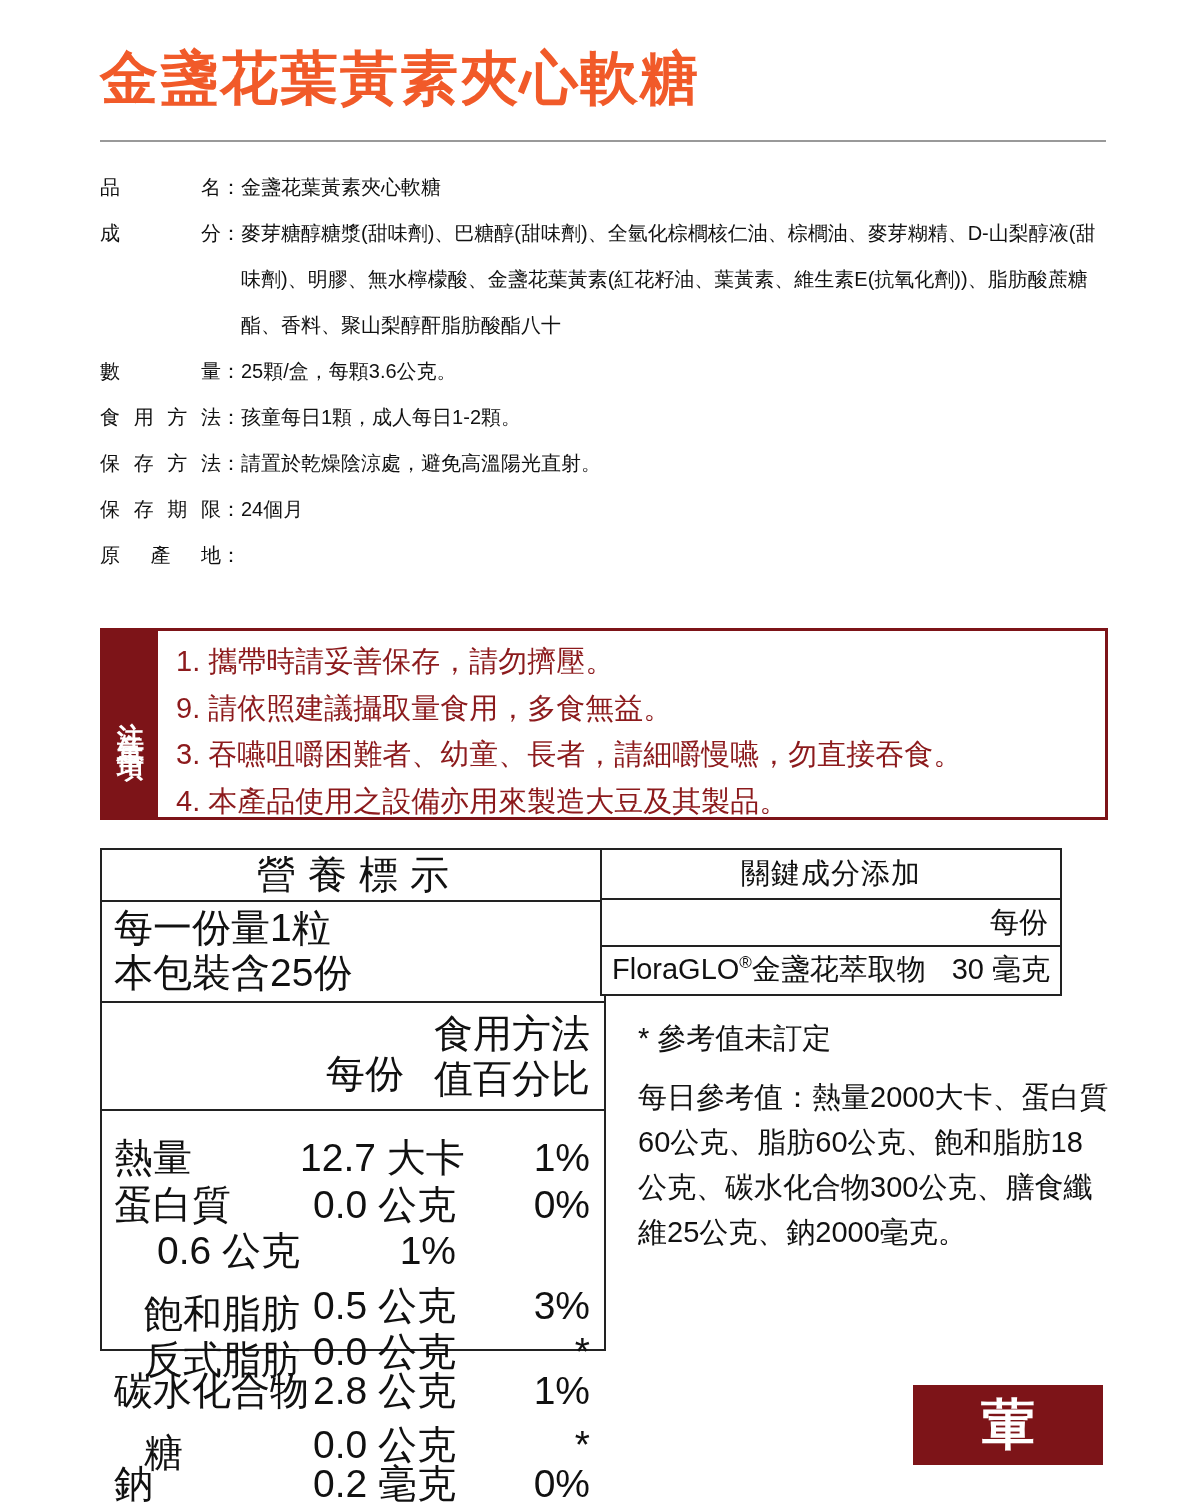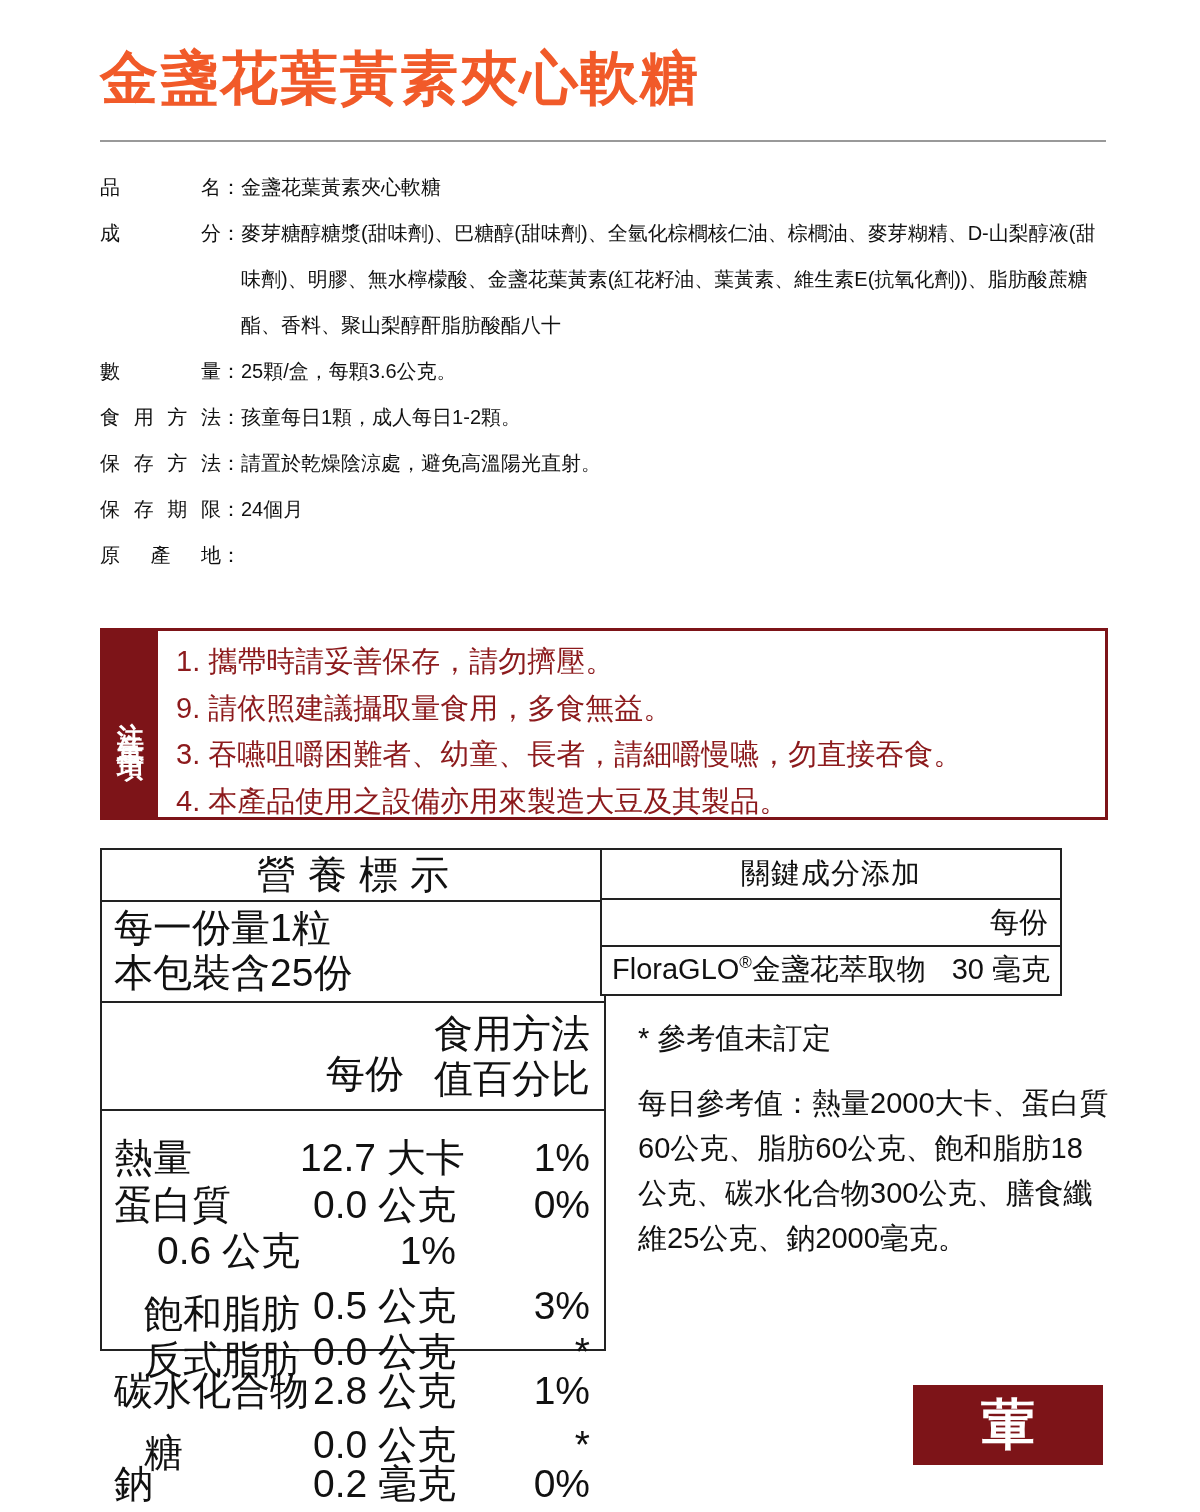--- a/index.html
+++ b/index.html
@@ -156,21 +156,21 @@
   .kt-row sup { font-size: 17px; }
 
   .ref-notes {
     position: absolute;
     left: 638px; top: 1016px;
     width: 472px;
     font-size: 29px;
     line-height: 45px;
     color: #111111;
   }
-  .ref-notes .ref-line1 { margin-bottom: 20px; }
+  .ref-notes .ref-line1 { margin-bottom: 14px; }
 
   .meat-badge {
     position: absolute;
     left: 913px; top: 1385px;
     width: 190px; height: 80px;
     background: #7D1418;
     color: #ffffff;
     display: flex; align-items: center; justify-content: center;
     font-size: 54px;
     font-weight: bold;

